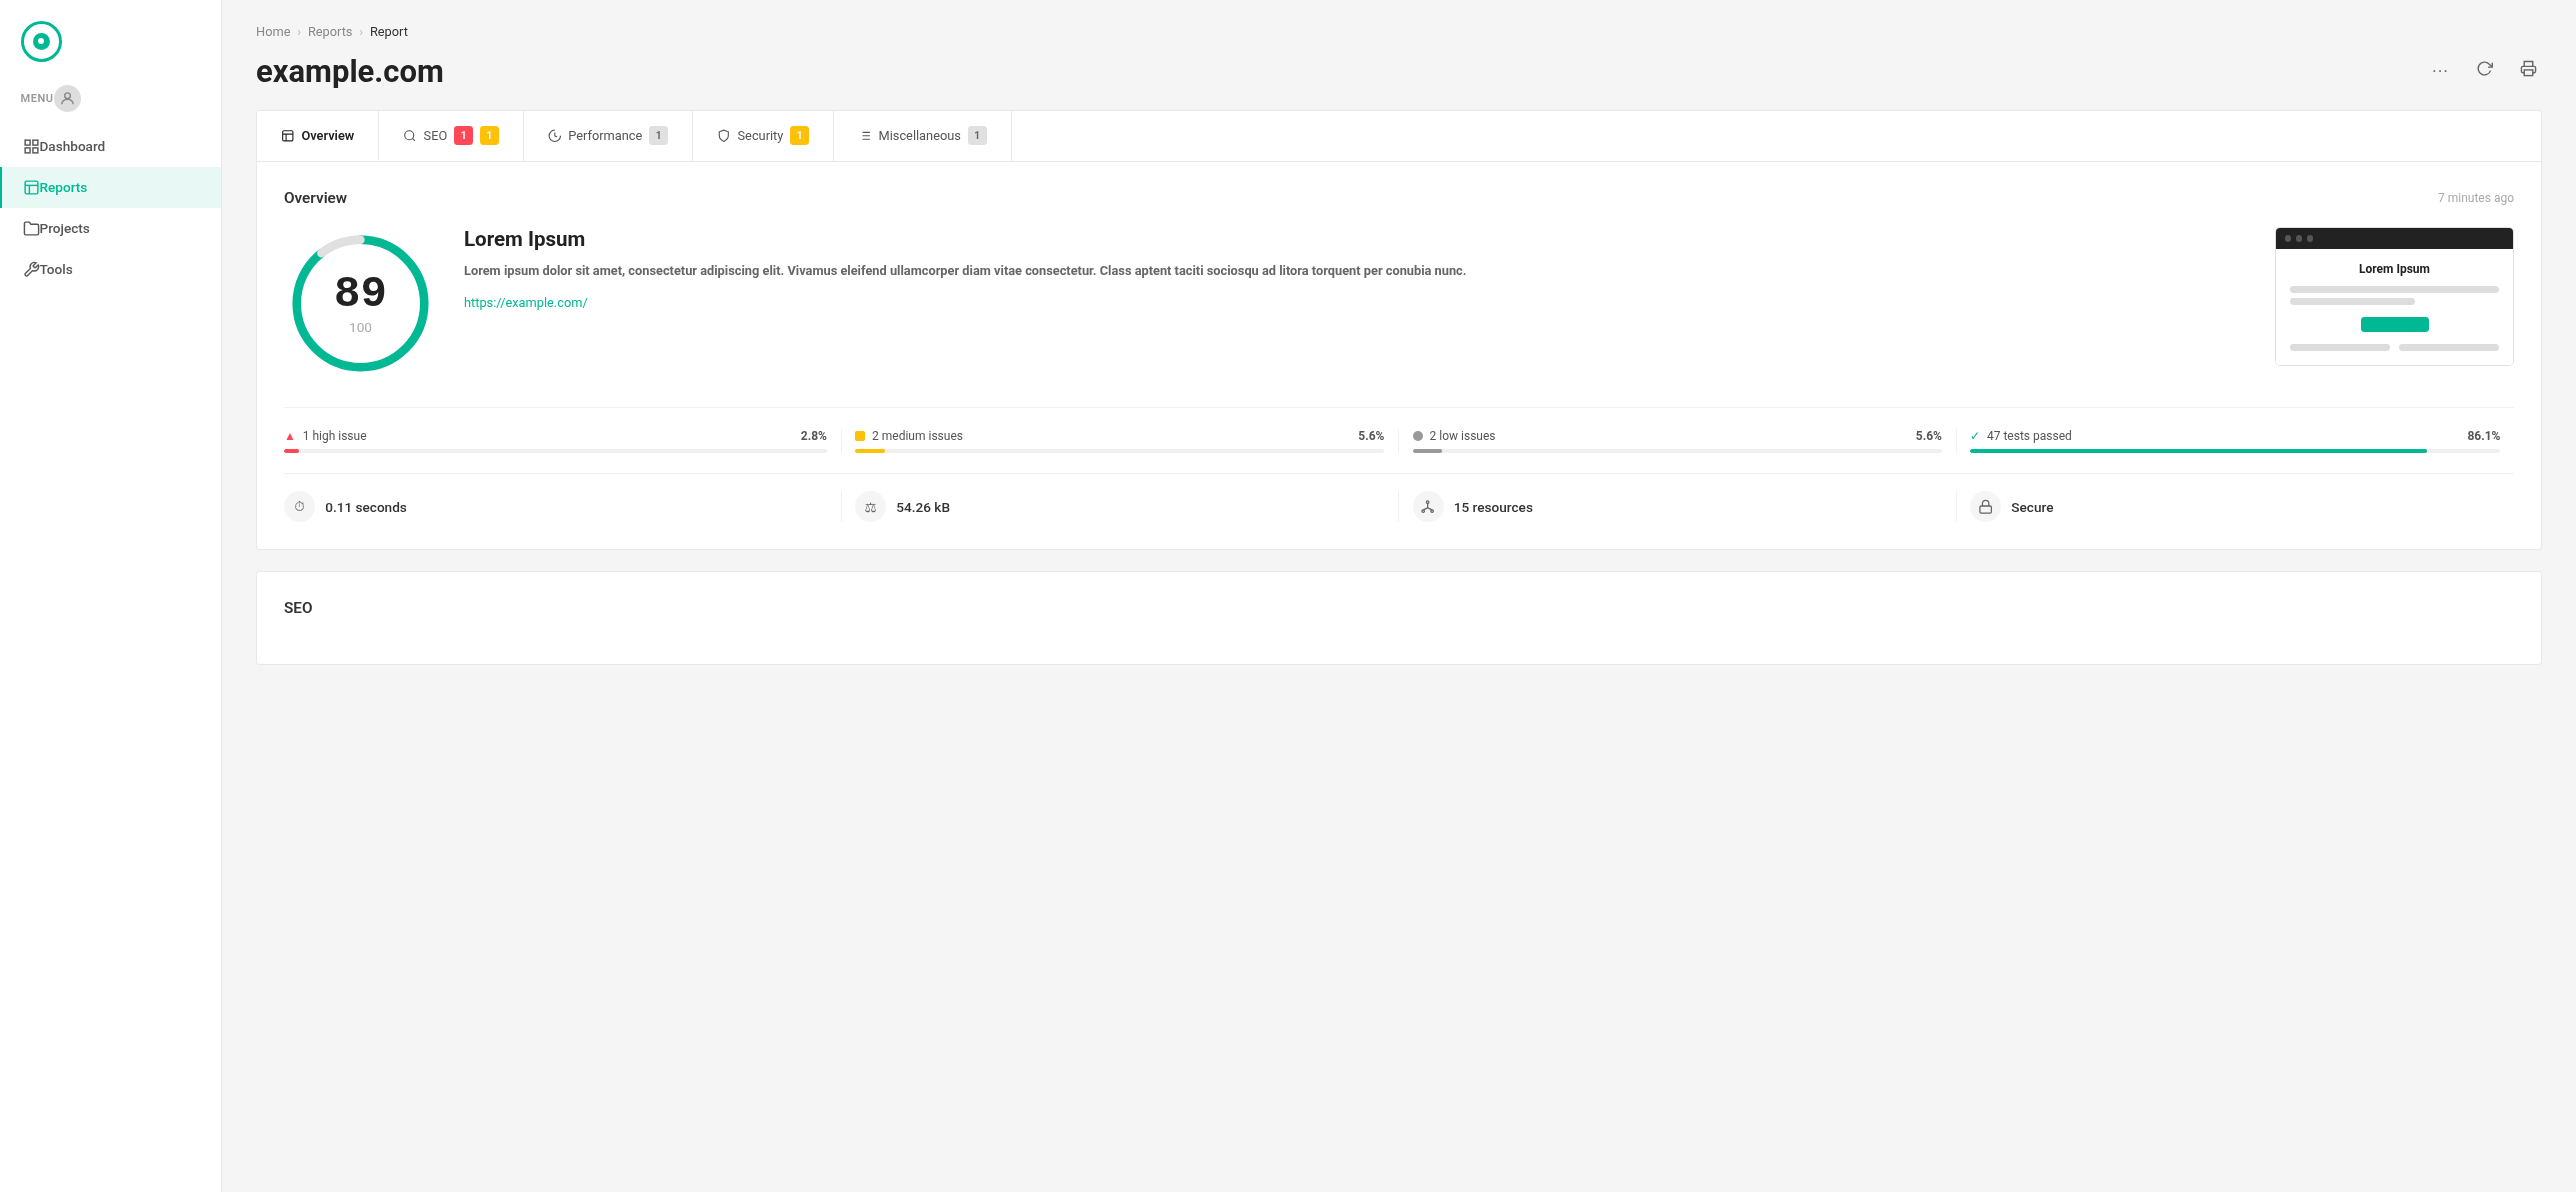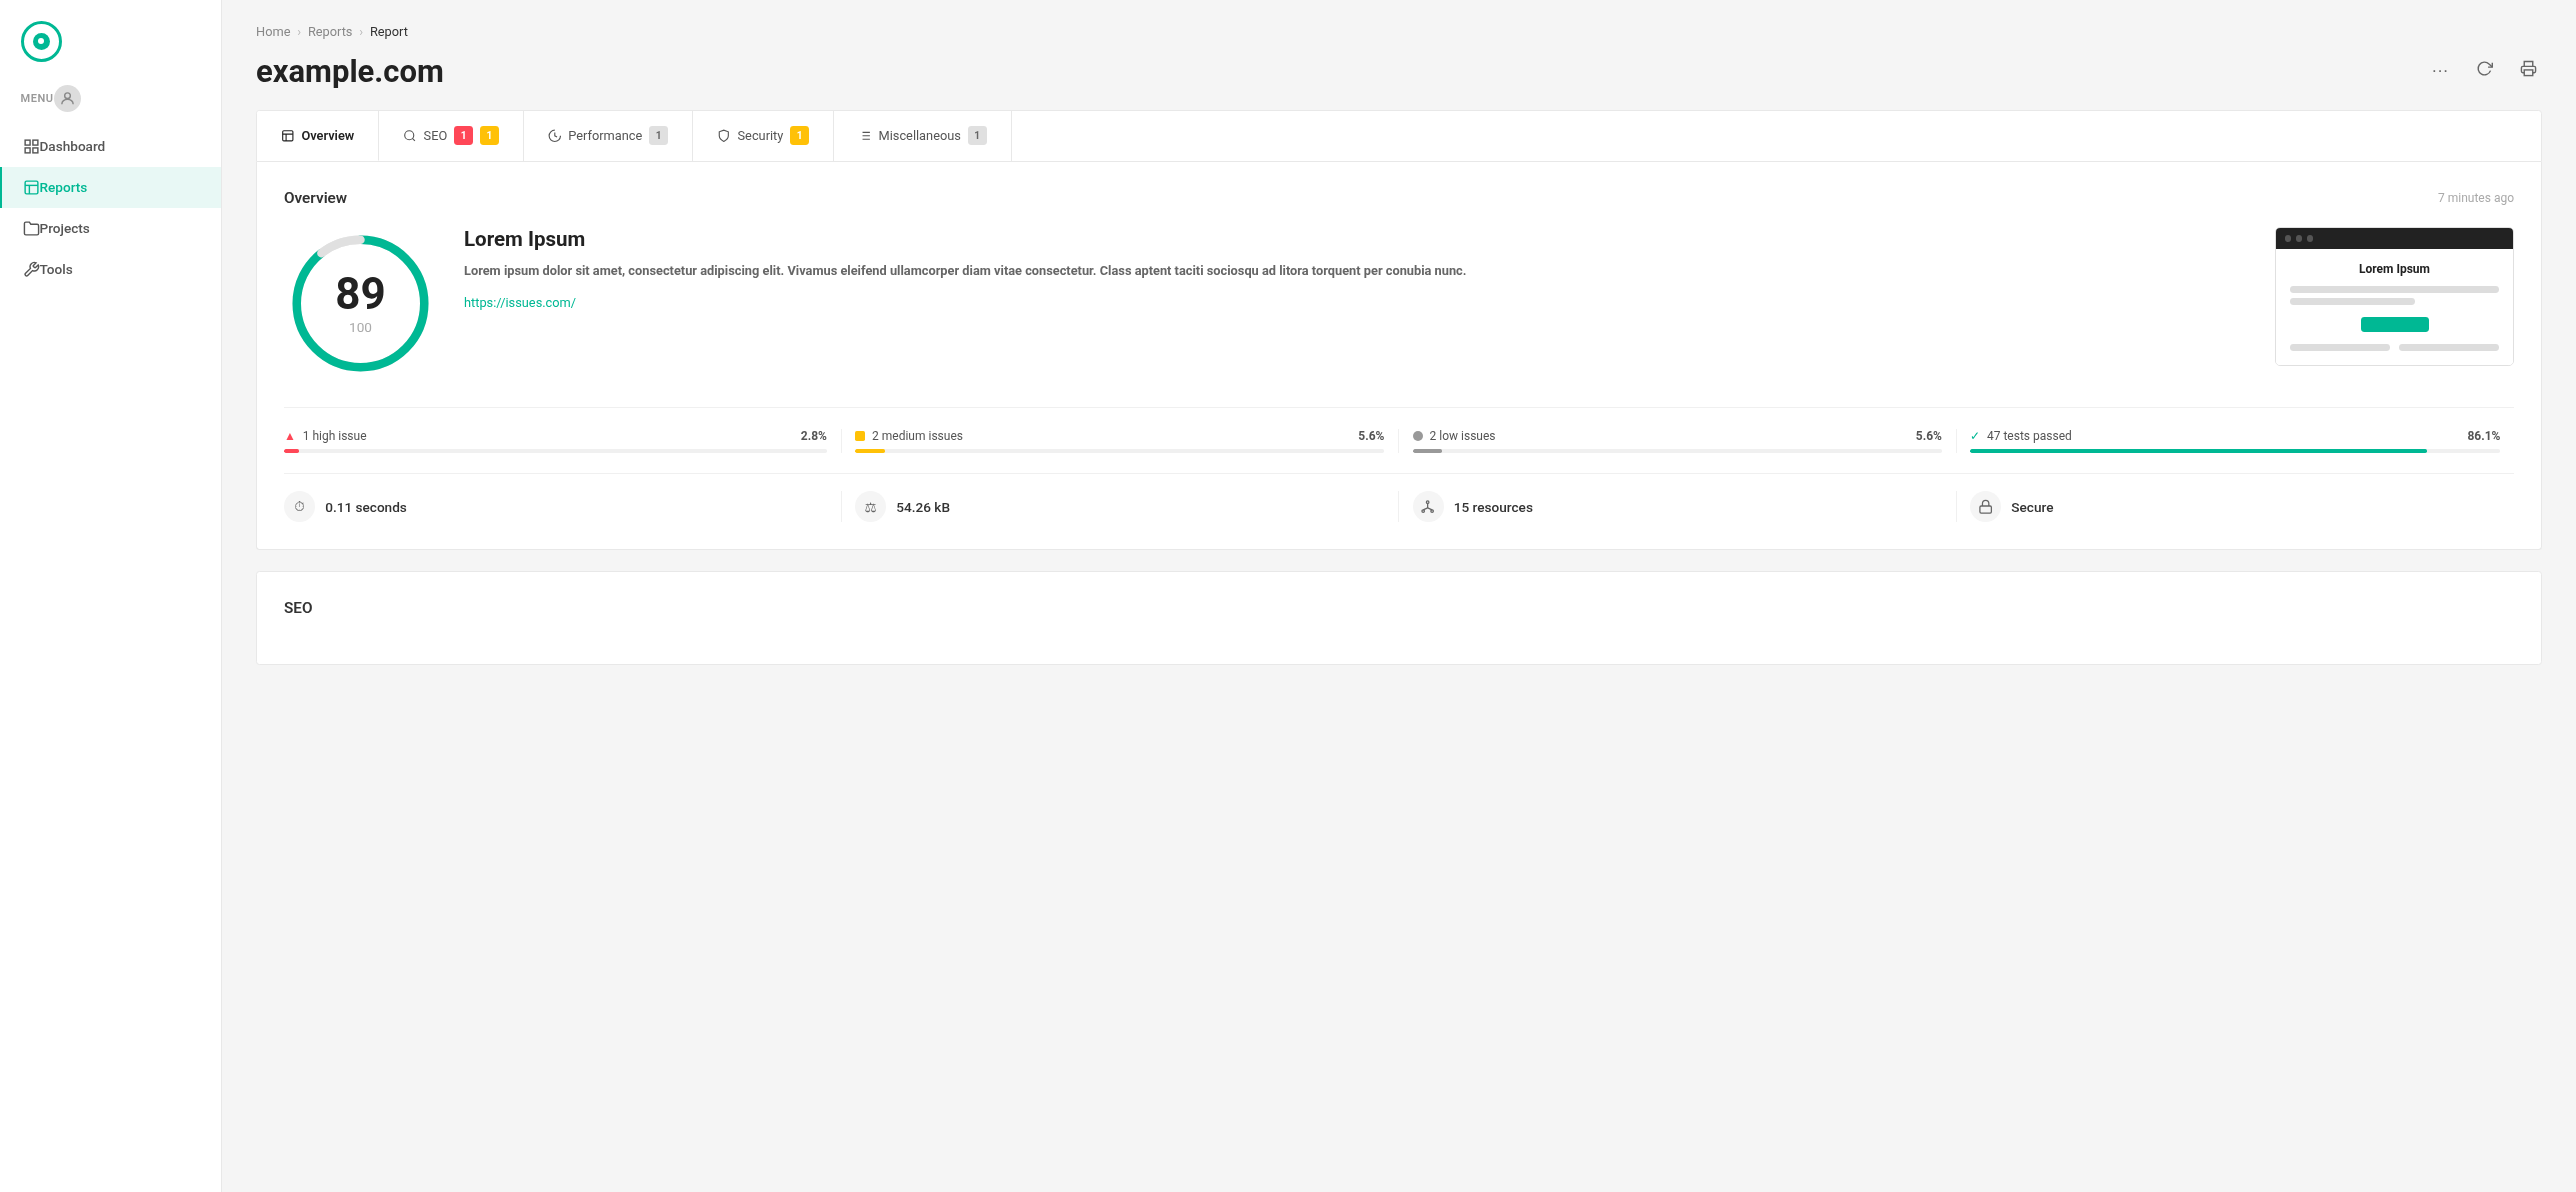--- a/index.html
+++ b/index.html
@@ -226,20 +226,21 @@
     }
     .score-text {
       text-align: center;
       z-index: 1;
     }
     .score-number {
       font-size: 44px;
       font-weight: 700;
       color: #222;
       line-height: 1;
+      font-family: Liberation Mono, monospace;
     }
     .score-max {
       font-size: 13.6px;
       color: #aaa;
       margin-top: 3.4px;
     }
 
     
     .overview-desc {
       flex: 1;
@@ -580,21 +581,21 @@
         </svg>
         <div class="score-text">
           <div class="score-number">89</div>
           <div class="score-max">100</div>
         </div>
       </div>
 
       <div class="overview-desc">
         <div class="desc-title">Lorem Ipsum</div>
         <p class="desc-text">Lorem ipsum dolor sit amet, consectetur adipiscing elit. Vivamus eleifend ullamcorper diam vitae consectetur. Class aptent taciti sociosqu ad litora torquent per conubia nunc.</p>
-        <a class="desc-link">https://issues.com/</a>
+        <a class="desc-link">https://example.com/</a>
       </div>
 
       <div class="site-preview">
         <div class="preview-bar">
           <div class="preview-dot"></div>
           <div class="preview-dot"></div>
           <div class="preview-dot"></div>
         </div>
         <div class="preview-body">
           <div class="preview-title-bar">Lorem Ipsum</div>

